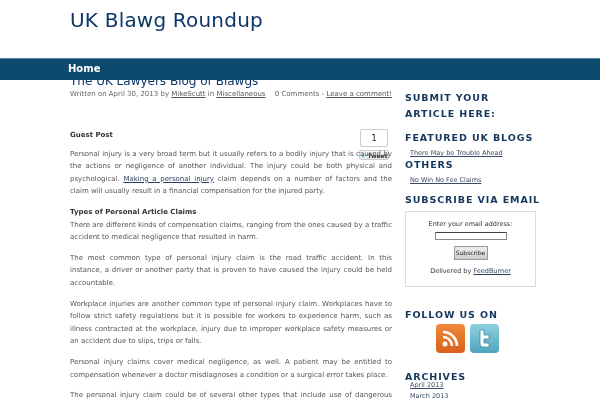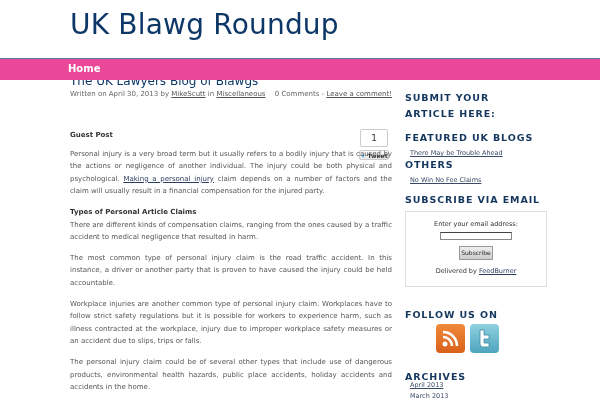--- a/index.html
+++ b/index.html
@@ -1,24 +1,24 @@
 <!DOCTYPE html>
 <html><head>
 <meta charset="utf-8">
 <style>
   * { box-sizing: border-box; margin: 0; padding: 0; }
   html, body { width: 600px; height: 400px; overflow: hidden; background: #ffffff; }
   body { font-family: "DejaVu Sans", sans-serif; color: #444; position: relative; }
   a { color: #2b3d5e; text-decoration: underline; }
 
   .header { position: absolute; left: 0; top: 0; width: 600px; height: 58px; }
-  .site-title { position: absolute; left: 70px; top: 8px; font-size: 28px; color: #0d3766; font-weight: normal; letter-spacing: 0.2px; }
+  .site-title { position: absolute; left: 70px; top: 8px; font-size: 20px; color: #0d3766; font-weight: normal; letter-spacing: 0.2px; }
   .site-desc { position: absolute; left: 70px; top: 36px; font-size: 12px; color: #0d3766; margin-top: 38px; }
 
-  .nav { position: absolute; left: 0; top: 58px; width: 600px; height: 22px; background: #ec4899; border-top: 1px solid #5a7ea6; }
+  .nav { position: absolute; left: 0; top: 58px; width: 600px; height: 22px; background: #0c4a6e; border-top: 1px solid #5a7ea6; }
   .nav-item { position: absolute; left: 68px; top: 4px; font-size: 10px; color: #ffffff; font-weight: bold; text-decoration: none; }
 
   .main { position: absolute; left: 70px; top: 90px; width: 322px; }
   .post-title { font-size: 14.5px; color: #0d3766; font-weight: normal; line-height: 20px; letter-spacing: 0.1px; }
   .meta { position: relative; font-size: 7px; color: #666; height: 10px; margin-top: 0px; }
   .meta .right { position: absolute; right: 0; top: 0; }
   .meta a { color: #555; }
 
   .tweet { position: absolute; left: 359px; top: 129px; width: 30px; }
   .tweet-count { width: 28px; height: 18px; border: 1px solid #ccc; border-radius: 2px; background: #fff; text-align: center; font-size: 9px; line-height: 17px; color: #333; margin-left: 1px; }
@@ -27,21 +27,21 @@
 
   .content { position: absolute; left: 70px; top: 129px; width: 322px; font-size: 7px; line-height: 12.6px; color: #555; text-align: justify; }
   .content p { margin-bottom: 8px; }
   .content .narrow { padding-right: 34px; }
   .content b { color: #333; }
 
   .sidebar { position: absolute; left: 405px; top: 90px; width: 195px; }
   .w-title { font-size: 9.5px; font-weight: bold; color: #15375e; letter-spacing: 0.9px; line-height: 16px; text-transform: uppercase; }
   .w-link { display: block; font-size: 6.5px; color: #3a4a66; margin-left: 5px; margin-top: 3px; }
 
-  .sub-box { position: absolute; left: 405px; top: 211px; width: 142px; height: 76px; border: 1px solid #ddd; font-size: 6.5px; color: #333; text-align: center; }
+  .sub-box { position: absolute; left: 405px; top: 211px; width: 131px; height: 76px; border: 1px solid #ddd; font-size: 6.5px; color: #333; text-align: center; }
   .sub-box .lbl { margin-top: 8px; }
   .sub-box input { display: block; margin: 4px auto 0; width: 72px; height: 8px; border: 1px solid #888; border-top-color: #444; background: #fff; }
   .sub-box .btn { display: block; margin: 6px auto 0; width: 34px; height: 14px; border: 1px solid #999; background: linear-gradient(#eee,#ccc); font-size: 6px; color: #222; line-height: 12px; font-family: "DejaVu Sans", sans-serif; }
   .sub-box .deliv { margin-top: 7px; }
   .sub-box .deliv a { color: #2b3d5e; }
 
   .icon-rss { position: absolute; left: 436px; top: 324px; width: 29px; height: 29px; border-radius: 4px; background: linear-gradient(#f08a3a,#d9601a); }
   .icon-twitter { position: absolute; left: 470px; top: 324px; width: 29px; height: 29px; border-radius: 4px; background: linear-gradient(#8fd0e0,#4ea5bd); }
 </style>
 </head>
@@ -67,20 +67,21 @@
   <div class="tweet-count">1</div>
   <div class="tweet-btn"><span class="bird">✦</span> <span>Tweet</span></div>
 </div>
 
 <div class="content">
   <p class="narrow" style="margin-bottom:6px;"><b>Guest Post</b></p>
   <p><span class="narrow-inline">Personal injury is a very broad term but it usually refers to a bodily injury that is caused by the actions or negligence of another individual. The injury could be both physical and psychological. </span><a>Making a personal injury</a><span> claim depends on a number of factors and the claim will usually result in a financial compensation for the injured party.</span></p>
   <p style="margin-bottom:8px;"><b>Types of Personal Article Claims</b><br><span>There are different kinds of compensation claims, ranging from the ones caused by a traffic accident to medical negligence that resulted in harm.</span></p>
   <p>The most common type of personal injury claim is the road traffic accident. In this instance, a driver or another party that is proven to have caused the injury could be held accountable.</p>
   <p>Workplace injuries are another common type of personal injury claim. Workplaces have to follow strict safety regulations but it is possible for workers to experience harm, such as illness contracted at the workplace, injury due to improper workplace safety measures or an accident due to slips, trips or falls.</p>
+  <p>Personal injury claims cover medical negligence, as well. A patient may be entitled to compensation whenever a doctor misdiagnoses a condition or a surgical error takes place.</p>
   <p>The personal injury claim could be of several other types that include use of dangerous products, environmental health hazards, public place accidents, holiday accidents and accidents in the home.</p>
 
 </div>
 
 <div class="sidebar">
   <div class="w-title" style="width:120px;">Submit Your Article Here:</div>
   <div class="w-title" style="margin-top:8px;">Featured UK Blogs</div>
   <a class="w-link">There May be Trouble Ahead</a>
   <div class="w-title" style="">Others</div>
   <a class="w-link">No Win No Fee Claims</a>

